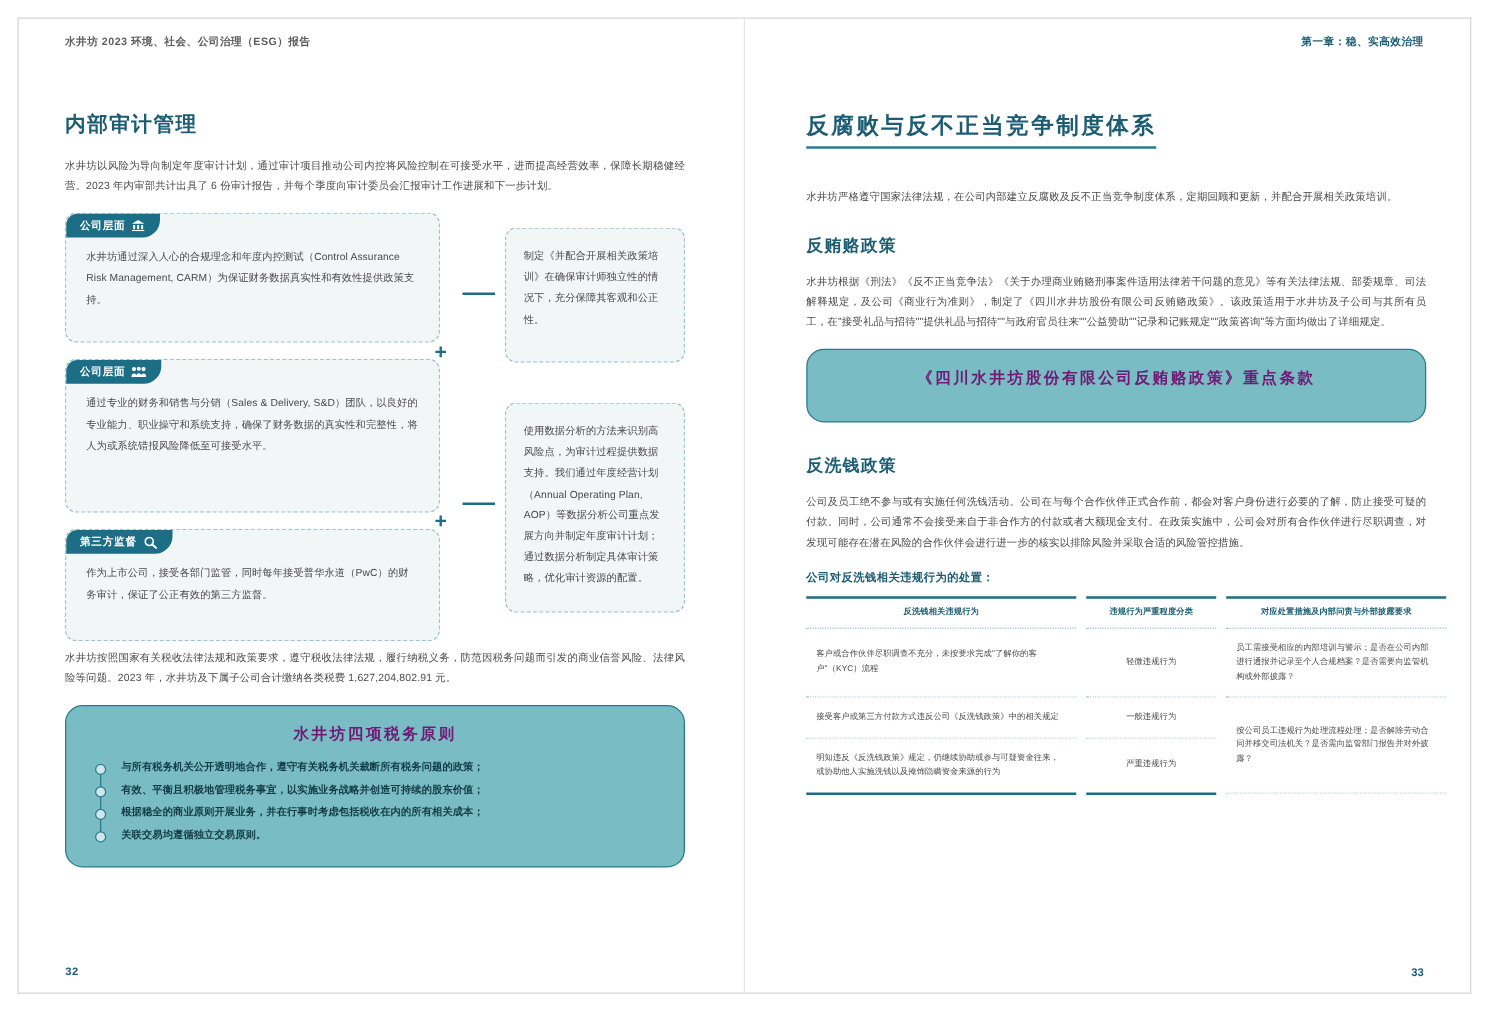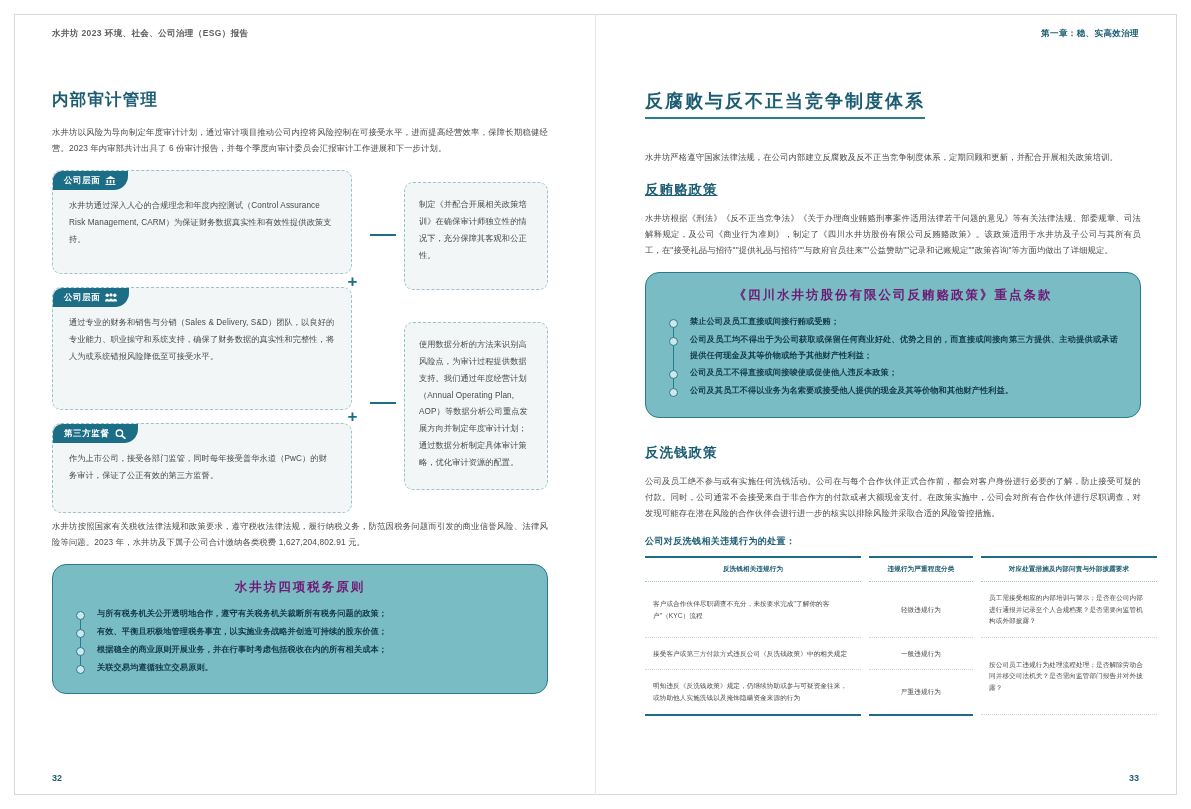--- a/index.html
+++ b/index.html
@@ -57,21 +57,21 @@
   .runhead-right { right: 52px; color: #1c5d73; }
 
   
   .folio {
     position: absolute;
     bottom: 26px;
     font-size: 9px;
     font-weight: bold;
     color: #1c5d73;
   }
-  .folio-left  { left: 52px; }
+  .folio-left  { left: 52px; font-family: Liberation Mono, monospace; }
   .folio-right { right: 52px; }
 
   
   .col {
     position: absolute;
     top: 90px;
     width: 496px;
   }
   .col-left  { left: 52px; }
   .col-right { left: 645px; }
@@ -366,32 +366,25 @@
         <div class="tb-item">关联交易均遵循独立交易原则。</div>
       </div>
     </div>
   </div>
 
   <div class="col col-right">
 
     <h2 class="sec-h-underline">反腐败与反不正当竞争制度体系</h2>
     <p class="body" style="margin-top:14px;">水井坊严格遵守国家法律法规，在公司内部建立反腐败及反不正当竞争制度体系，定期回顾和更新，并配合开展相关政策培训。</p>
 
-    <h3 class="sub-h" style="margin-top:16px;text-decoration:underline;">反贿赂政策</h3>
+    <h3 class="sub-h" style="margin-top:23px;">反贿赂政策</h3>
     <p class="body">水井坊根据《刑法》《反不正当竞争法》《关于办理商业贿赂刑事案件适用法律若干问题的意见》等有关法律法规、部委规章、司法解释规定，及公司《商业行为准则》，制定了《四川水井坊股份有限公司反贿赂政策》。该政策适用于水井坊及子公司与其所有员工，在"接受礼品与招待""提供礼品与招待""与政府官员往来""公益赞助""记录和记账规定""政策咨询"等方面均做出了详细规定。</p>
 
     <div class="teal-box" style="margin-top:4px;">
       <div class="tb-title">《四川水井坊股份有限公司反贿赂政策》重点条款</div>
-      <div class="tb-list">
-        <div class="tb-rail"></div>
-        <div class="tb-item">禁止公司及员工直接或间接行贿或受贿；</div>
-        <div class="tb-item">公司及员工均不得出于为公司获取或保留任何商业好处、优势之目的，而直接或间接向第三方提供、主动提供或承诺提供任何现金及其等价物或给予其他财产性利益；</div>
-        <div class="tb-item">公司及员工不得直接或间接唆使或促使他人违反本政策；</div>
-        <div class="tb-item">公司及其员工不得以业务为名索要或接受他人提供的现金及其等价物和其他财产性利益。</div>
-      </div>
     </div>
 
     <h3 class="sub-h" style="margin-top:26px;">反洗钱政策</h3>
     <p class="body">公司及员工绝不参与或有实施任何洗钱活动。公司在与每个合作伙伴正式合作前，都会对客户身份进行必要的了解，防止接受可疑的付款。同时，公司通常不会接受来自于非合作方的付款或者大额现金支付。在政策实施中，公司会对所有合作伙伴进行尽职调查，对发现可能存在潜在风险的合作伙伴会进行进一步的核实以排除风险并采取合适的风险管控措施。</p>
 
     <h4 class="mini-h">公司对反洗钱相关违规行为的处置：</h4>
 
     <table class="aml">
       <thead>
         <tr>

